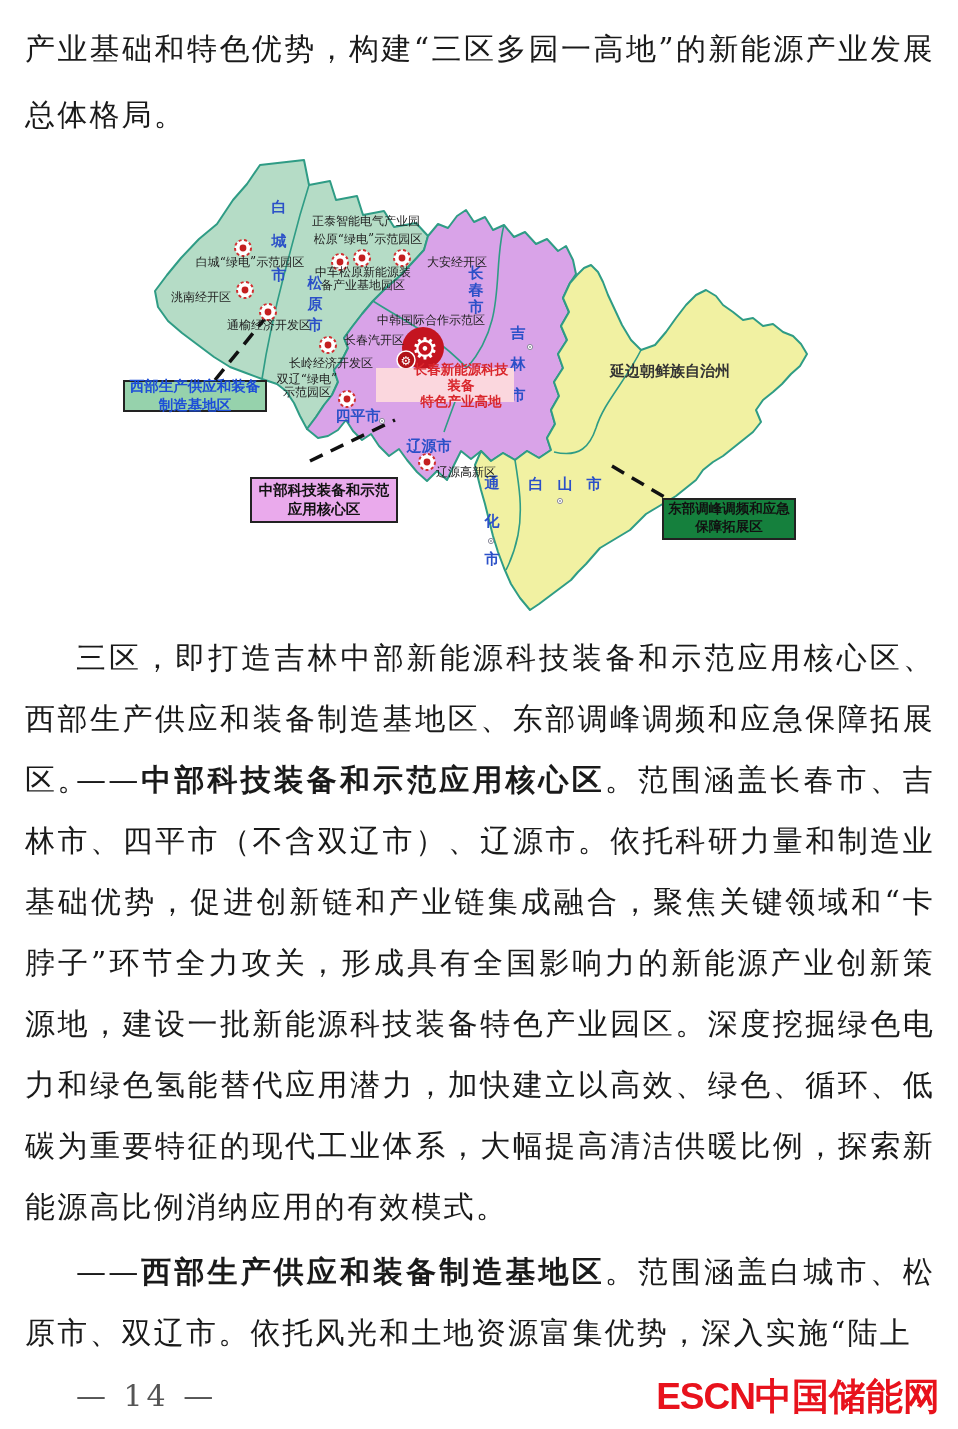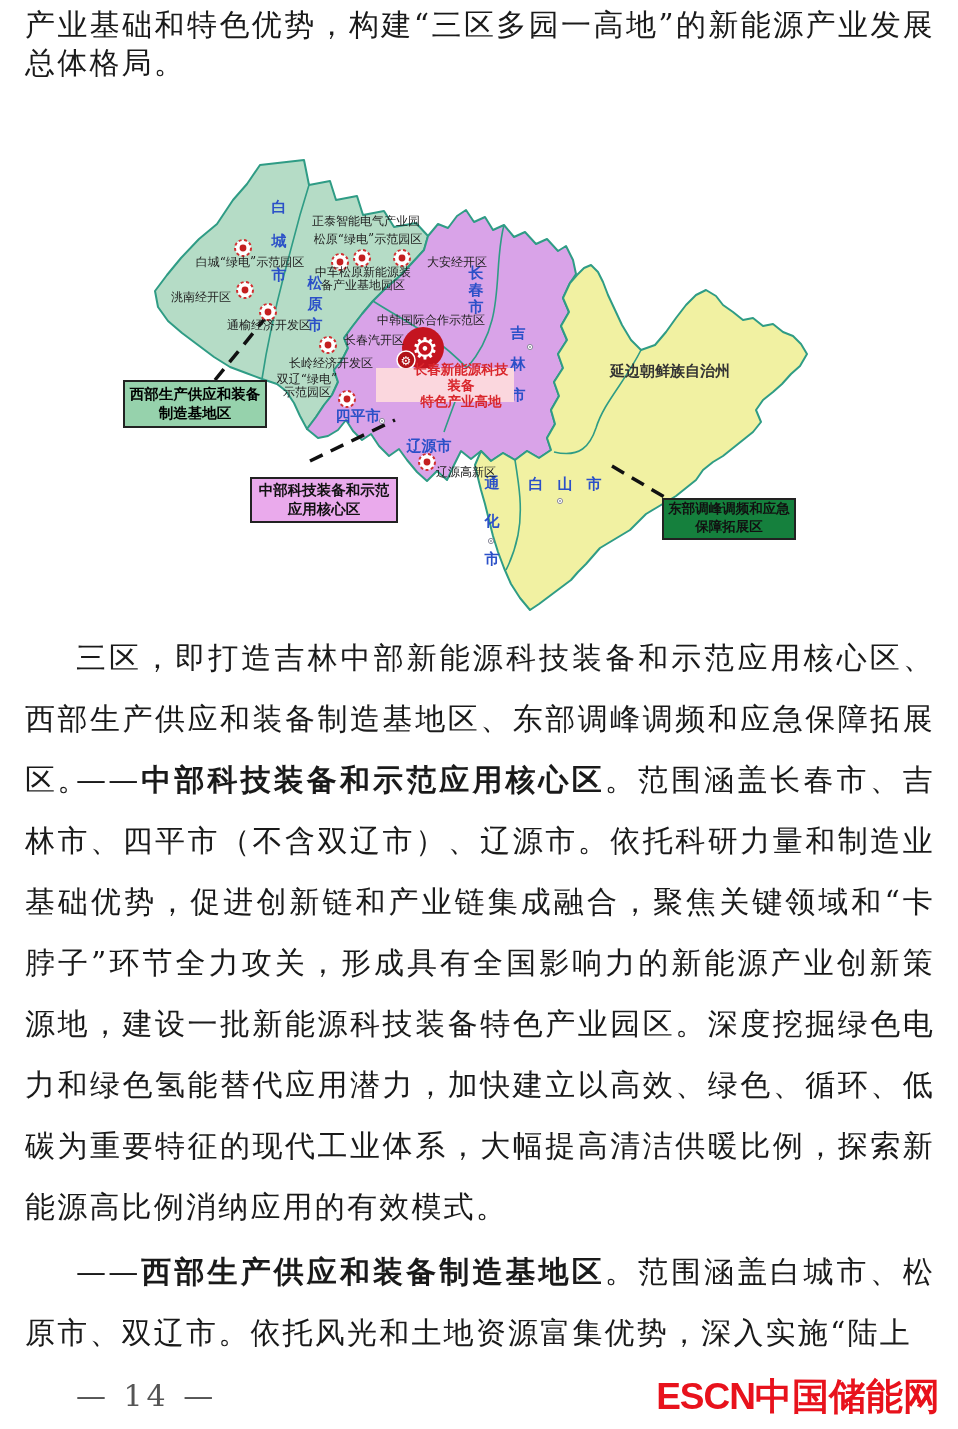--- a/index.html
+++ b/index.html
@@ -1,20 +1,20 @@
 <!DOCTYPE html>
 <html><head>
 <meta charset="utf-8">
 <style>
   html,body{margin:0;padding:0;}
   body{width:958px;height:1429px;position:relative;background:#ffffff;overflow:hidden;
        font-family:"DejaVu Serif",serif;color:#1a1a1a;}
   .para{position:absolute;left:25px;right:23px;text-align:justify;font-size:30px;
         line-height:61px;letter-spacing:2.2px;margin:0;}
-  #p-top{top:6px;line-height:38px;}
+  #p-top{top:16px;line-height:66px;}
   #p1{top:627px;text-indent:1.7em;font-family:Liberation Serif, serif;}
   #p2{top:749px;text-indent:1.7em;}
   #p3{top:1241px;text-indent:1.7em;}
   .para b{font-weight:bold;}
   #map{position:absolute;left:110px;top:140px;width:740px;height:480px;}
   #map svg{position:absolute;left:0;top:0;}
   #map svg text{font-family:"DejaVu Serif",serif;}
   .region{stroke:#2f9c85;stroke-width:2;stroke-linejoin:round;}
   .r-green{fill:#b5dcc6;}
   .r-purple{fill:#d9a3e8;}
@@ -29,21 +29,21 @@
   .marker-dot{fill:#c42020;}
   .seat{fill:#fff;stroke:#8a8a9a;stroke-width:1;}
   .seat-dot{fill:#8a8a9a;}
   .hl-big{fill:#c41420;}
   .hl-small{fill:#b01218;stroke:#fff;stroke-width:1.5;}
   .gear-big{fill:#fff;font-size:30px;text-anchor:middle;font-family:"DejaVu Sans",sans-serif;}
   .gear-small{fill:#fff;font-size:12px;text-anchor:middle;font-family:"DejaVu Sans",sans-serif;}
   .mapbox{position:absolute;border:2px solid #222;font-weight:bold;text-align:center;
           font-family:"DejaVu Sans",sans-serif;display:flex;flex-direction:column;
           justify-content:center;box-sizing:border-box;}
-  #box-west{left:13px;top:240px;width:144px;height:48px;background:#96d2ac;color:#000000;
+  #box-west{left:13px;top:240px;width:144px;height:32px;background:#96d2ac;color:#1d4ed8;
             font-size:14.5px;line-height:19px;}
   #box-central{left:140px;top:321px;width:148px;height:46px;background:#eaaaec;color:#111;
             font-size:14.5px;line-height:19px;margin-top:16px;}
   #box-east{left:552px;top:358px;width:134px;height:42px;background:#15803d;color:#111;
             font-size:13.5px;line-height:18px;font-family:Liberation Mono, monospace;}
   #box-highland{left:266px;top:228px;width:138px;height:34px;background:#fbd7de;color:#d9262c;
             border:none;font-size:13.5px;line-height:16px;font-weight:bold;padding-left:32px;}
   #footer-page{position:absolute;left:76px;top:1378px;font-size:30px;color:#555;
             letter-spacing:4px;font-family:"DejaVu Serif",serif;}
   #logo{position:absolute;right:18px;top:1372px;color:#e8121c;

